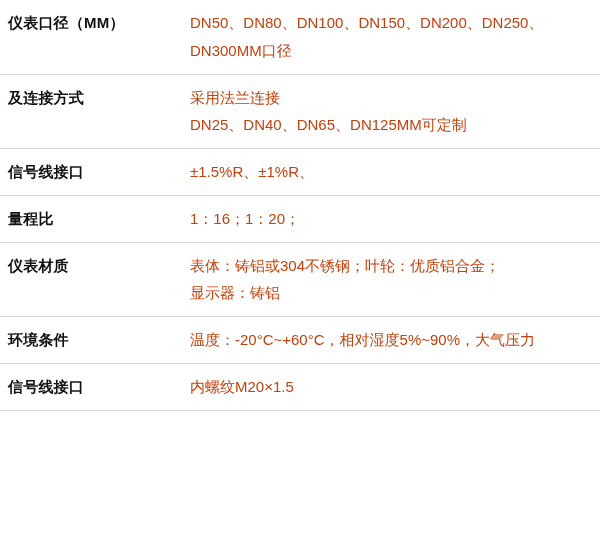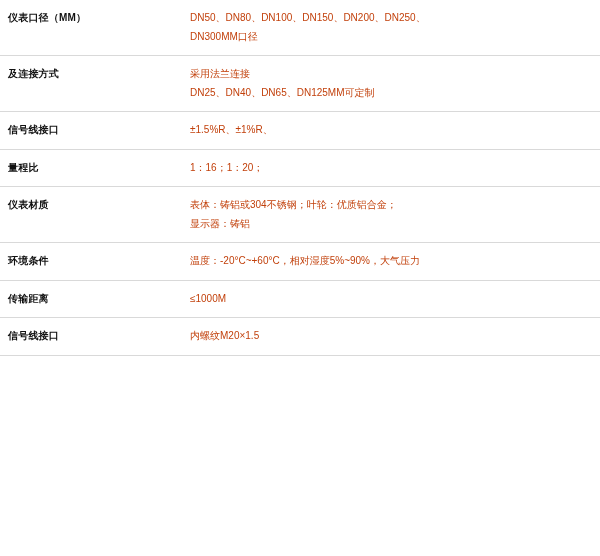--- a/index.html
+++ b/index.html
@@ -21,21 +21,21 @@
   }
   .spec-table tr {
     border-bottom: 1px solid #d9d9d9;
   }
   .spec-table tr:last-child {
     border-bottom: 1px solid #d9d9d9;
   }
   .spec-table td {
     vertical-align: top;
     padding: 9px 6px 9px 8px;
-    font-size: 10px;
+    font-size: 15px;
     line-height: 1.85;
   }
   td.label {
     width: 170px;
     font-weight: bold;
     letter-spacing: 0.2px;
     color: #111111;
   }
   td.value {
     color: #c2410c;
@@ -84,26 +84,20 @@
         <span class="line">显示器：铸铝</span>
       </td>
     </tr>
     <tr>
       <td class="label">环境条件</td>
       <td class="value">
         <span class="line">温度：-20°C~+60°C，相对湿度5%~90%，大气压力</span>
       </td>
     </tr>
     <tr>
-      <td class="label">传输距离</td>
-      <td class="value">
-        <span class="line">≤1000M</span>
-      </td>
-    </tr>
-    <tr>
       <td class="label">信号线接口</td>
       <td class="value">
         <span class="line">内螺纹M20×1.5</span>
       </td>
     </tr>
 
   </tbody>
 </table>
 
 </body></html>

